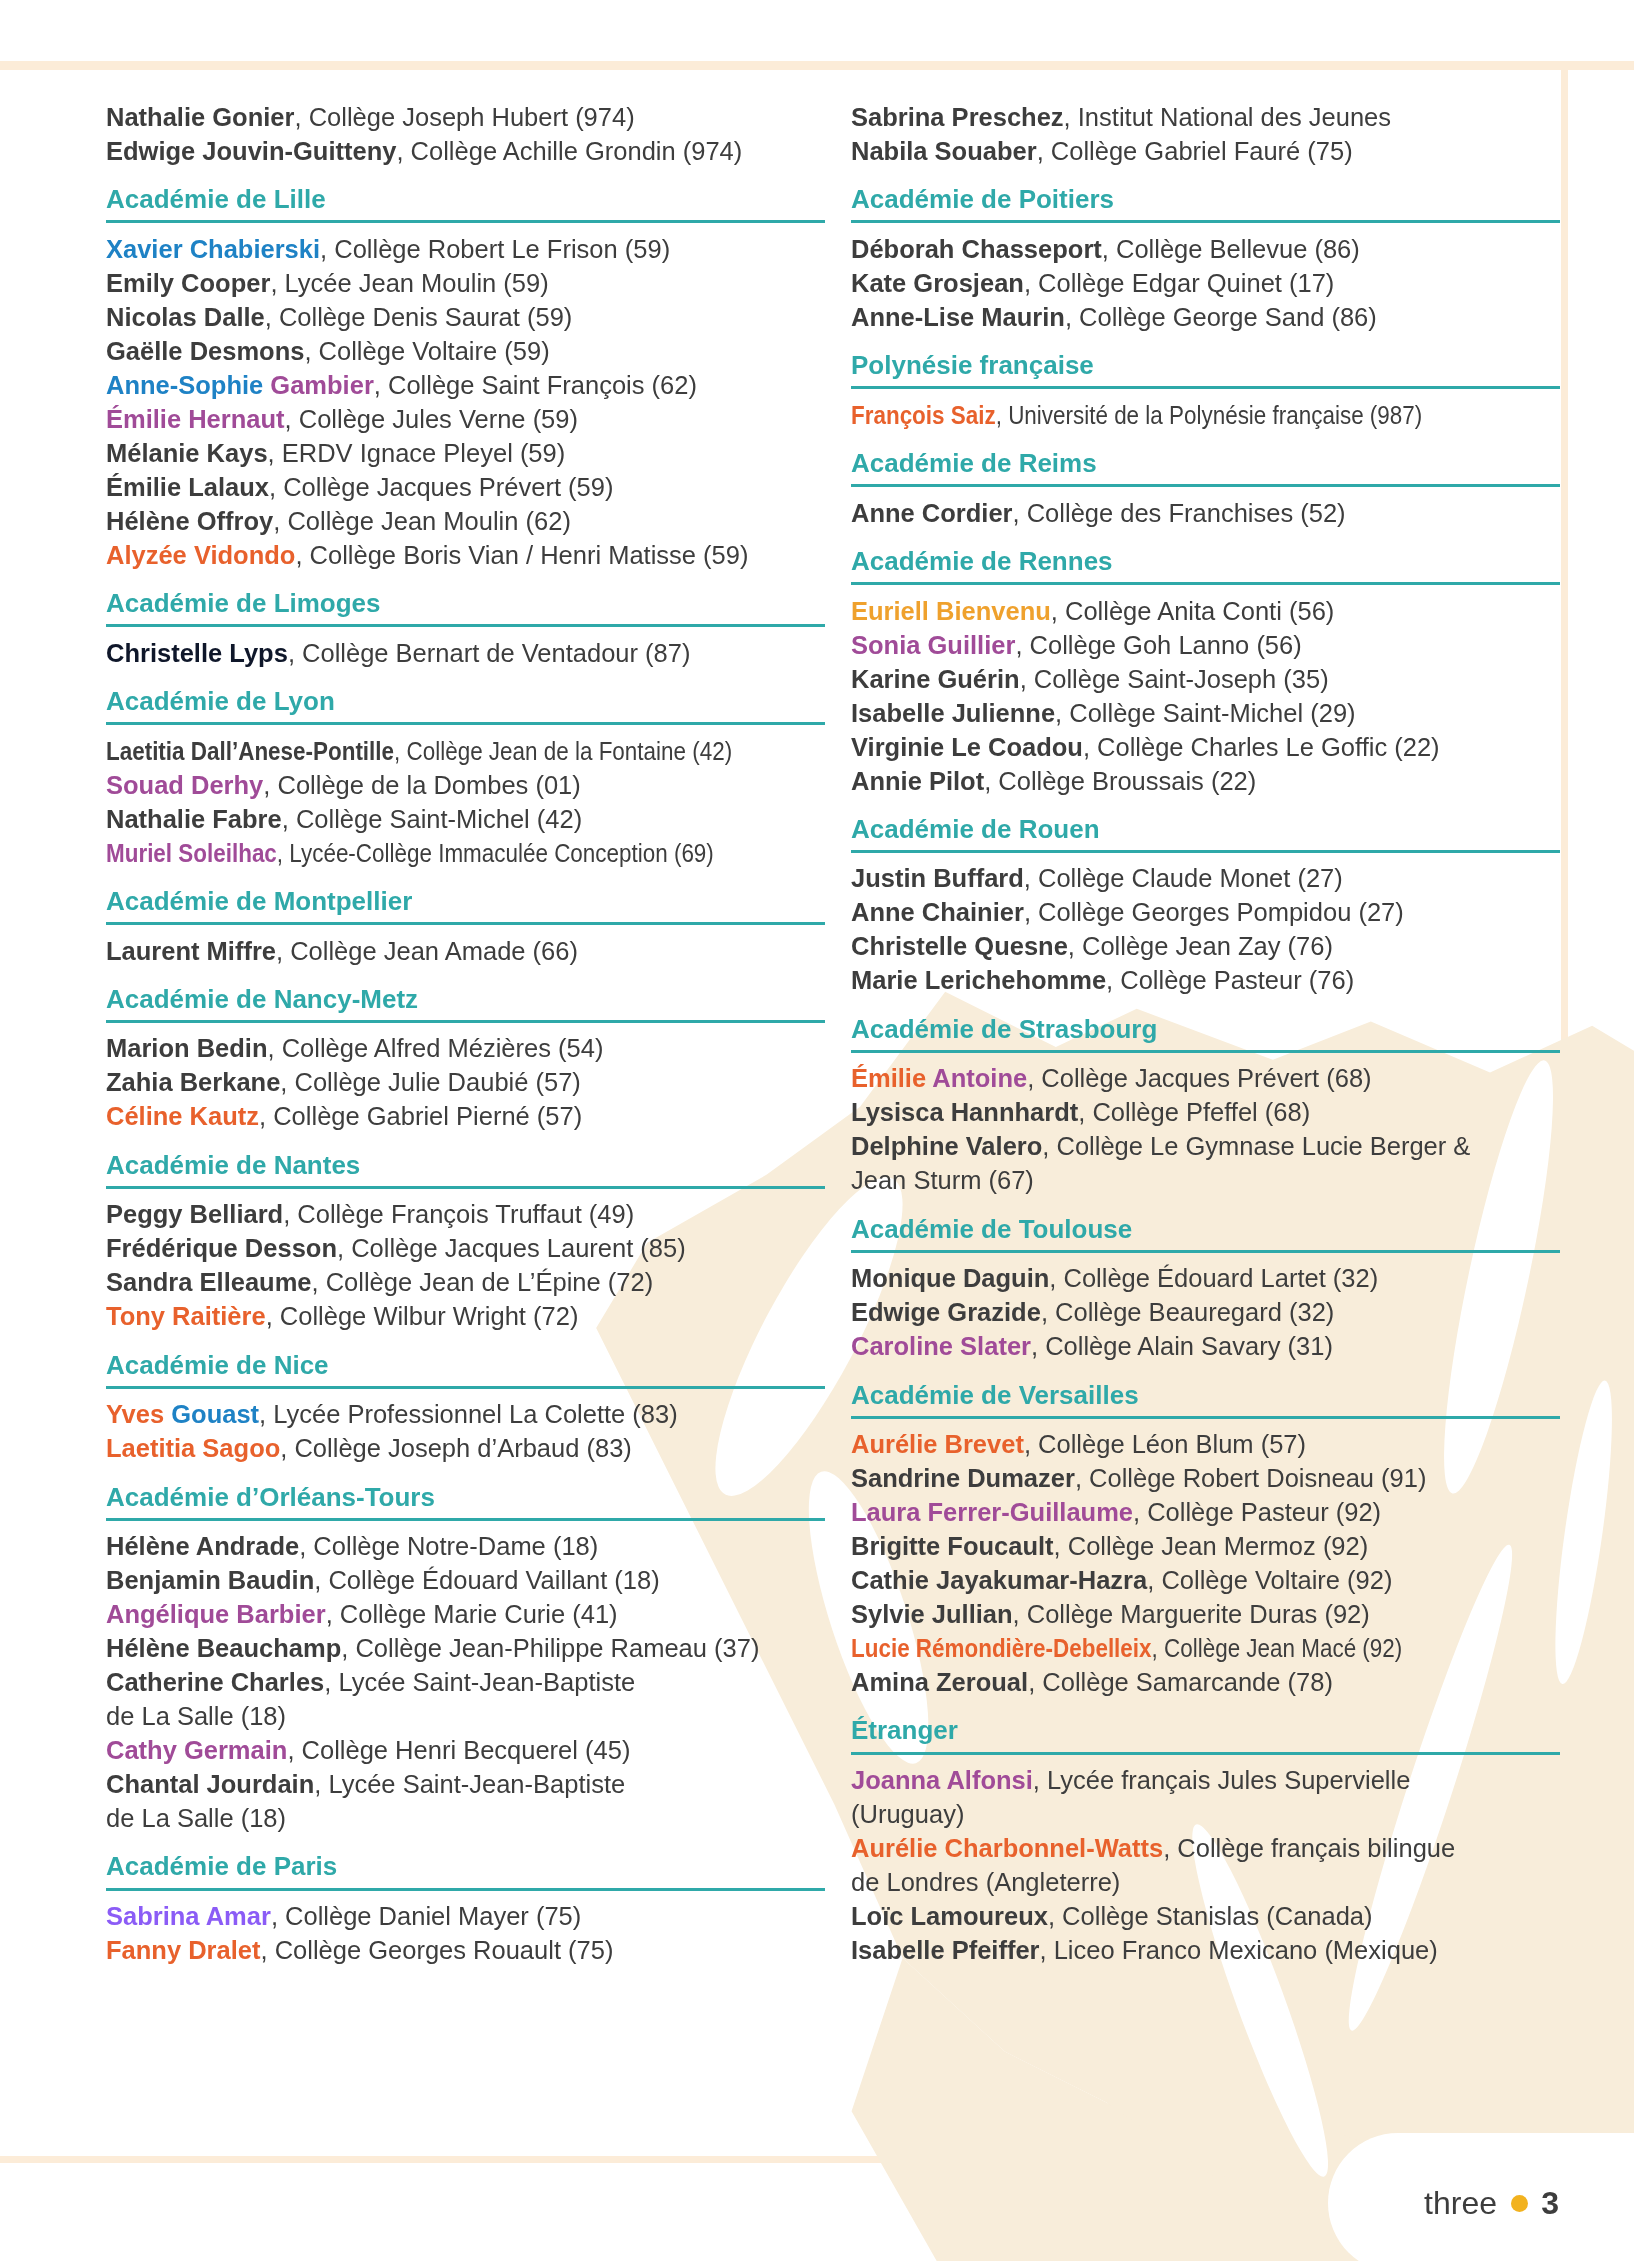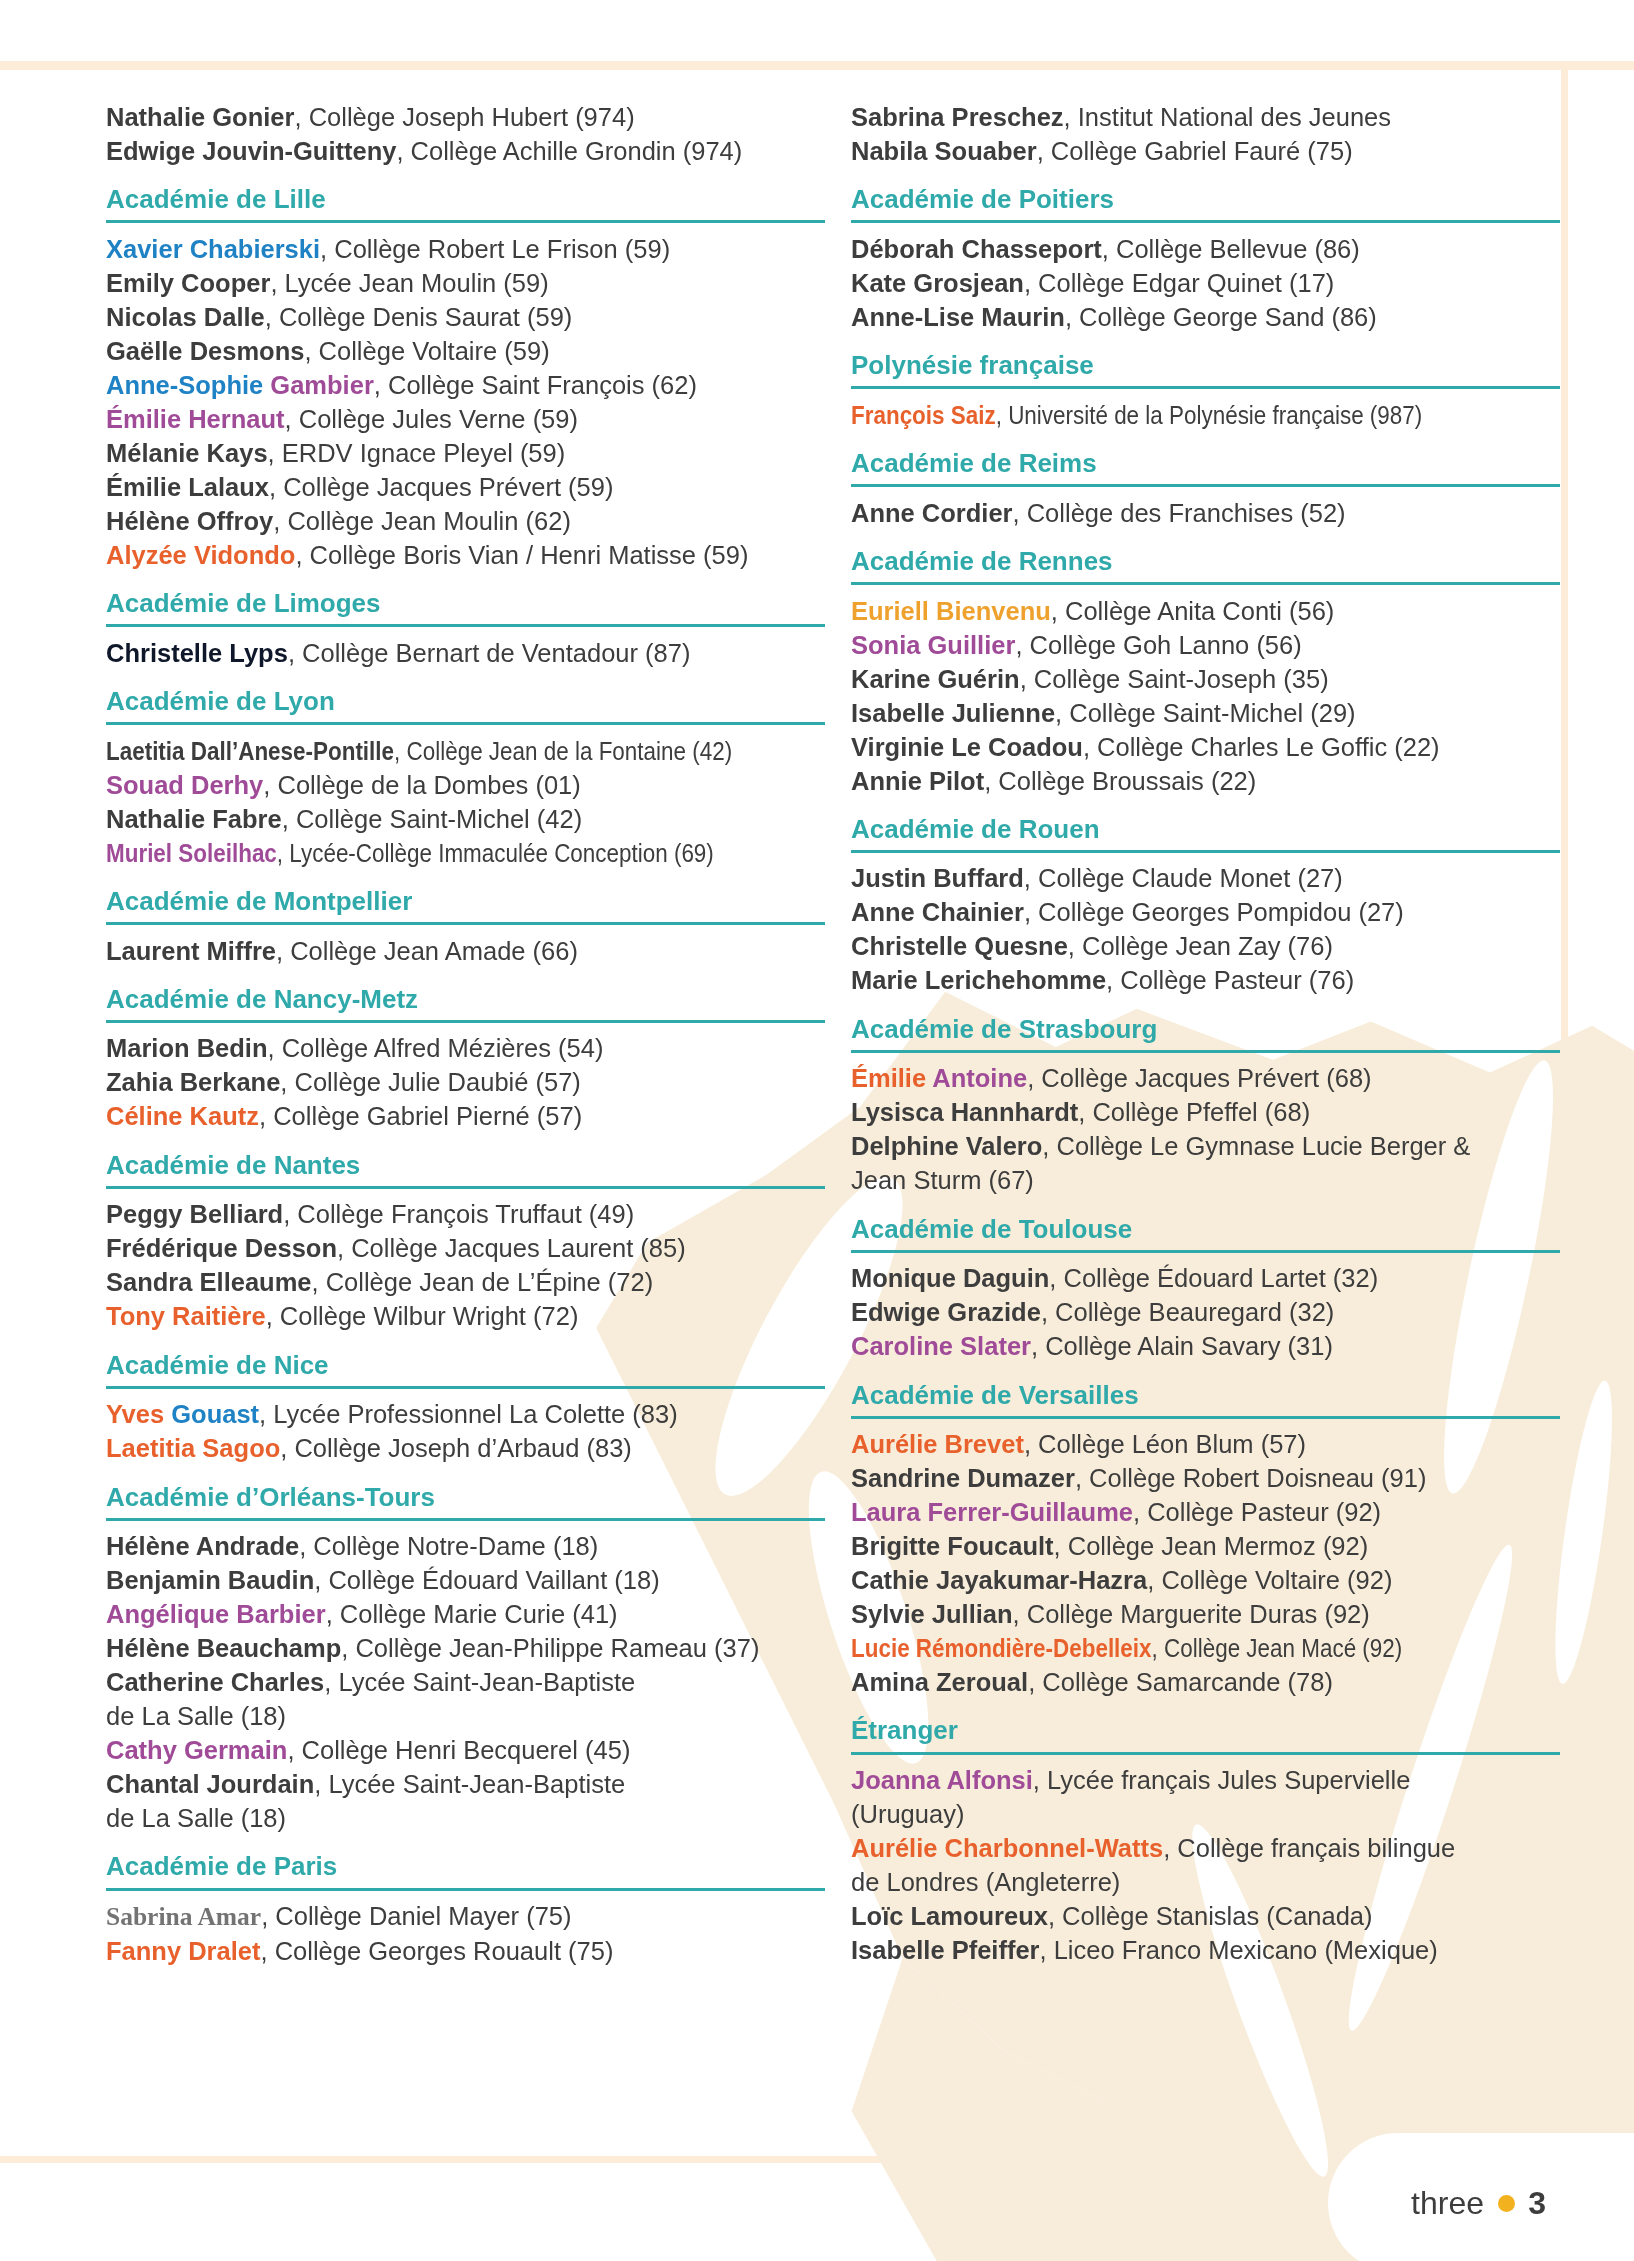--- a/index.html
+++ b/index.html
@@ -30,21 +30,21 @@
   }
   .entry .nm{font-weight:bold;}
   .entry .rest{font-weight:normal;color:var(--dark);}
   .line{display:inline-block;transform-origin:0 50%;}
   .condensed{transform:scaleX(0.88);}
   .footer-blob{
     position:absolute;left:1328px;top:2133px;width:400px;height:140px;
     background:#ffffff;border-radius:72px;z-index:2;
   }
   .footer{
-    position:absolute;top:2185px;right:89px;z-index:3;
+    position:absolute;top:2185px;right:76px;z-index:3;
     display:flex;align-items:center;gap:13.6px;
     font-size:32px;color:var(--dark);
   }
   .footer .num{font-weight:bold;}
   .footer .dot{width:17px;height:17px;border-radius:50%;background:var(--gold-dot);display:inline-block;}
 </style>
 </head>
 <body>
 
 <div class="band band-top"></div>
@@ -103,21 +103,21 @@
     <div class="entry"><span class="line"><span class="nm" style="color: rgb(61, 61, 61);">Hélène Andrade</span><span class="rest">, Collège Notre-Dame (18)</span></span></div>
     <div class="entry"><span class="line"><span class="nm" style="color: rgb(61, 61, 61);">Benjamin Baudin</span><span class="rest">, Collège Édouard Vaillant (18)</span></span></div>
     <div class="entry"><span class="line"><span class="nm" style="color: rgb(160, 75, 152);">Angélique Barbier</span><span class="rest">, Collège Marie Curie (41)</span></span></div>
     <div class="entry"><span class="line"><span class="nm" style="color: rgb(61, 61, 61);">Hélène Beauchamp</span><span class="rest">, Collège Jean-Philippe Rameau (37)</span></span></div>
     <div class="entry"><span class="line"><span class="nm" style="color: rgb(61, 61, 61);">Catherine Charles</span><span class="rest">, Lycée Saint-Jean-Baptiste</span></span></div>
     <div class="entry">de La Salle (18)</div>
     <div class="entry"><span class="line"><span class="nm" style="color: rgb(160, 75, 152);">Cathy Germain</span><span class="rest">, Collège Henri Becquerel (45)</span></span></div>
     <div class="entry"><span class="line"><span class="nm" style="color: rgb(61, 61, 61);">Chantal Jourdain</span><span class="rest">, Lycée Saint-Jean-Baptiste</span></span></div>
     <div class="entry">de La Salle (18)</div>
     <h3 class="section-heading">Académie de Paris</h3>
-    <div class="entry"><span class="line"><span class="nm" style="color: #737373; font-family: Liberation Serif, serif;">Sabrina Amar</span><span class="rest">, Collège Daniel Mayer (75)</span></span></div>
+    <div class="entry"><span class="line"><span class="nm" style="color: #8b5cf6;">Sabrina Amar</span><span class="rest">, Collège Daniel Mayer (75)</span></span></div>
     <div class="entry"><span class="line"><span class="nm" style="color: rgb(232, 97, 44);">Fanny Dralet</span><span class="rest">, Collège Georges Rouault (75)</span></span></div>
   </div>
 <div class="col col-right">
     <div class="entry"><span class="line"><span class="nm" style="color: rgb(61, 61, 61);">Sabrina Preschez</span><span class="rest">, Institut National des Jeunes</span></span></div>
     <div class="entry"><span class="line"><span class="nm" style="color: rgb(61, 61, 61);">Nabila Souaber</span><span class="rest">, Collège Gabriel Fauré (75)</span></span></div>
     <h3 class="section-heading">Académie de Poitiers</h3>
     <div class="entry"><span class="line"><span class="nm" style="color: rgb(61, 61, 61);">Déborah Chasseport</span><span class="rest">, Collège Bellevue (86)</span></span></div>
     <div class="entry"><span class="line"><span class="nm" style="color: rgb(61, 61, 61);">Kate Grosjean</span><span class="rest">, Collège Edgar Quinet (17)</span></span></div>
     <div class="entry"><span class="line"><span class="nm" style="color: rgb(61, 61, 61);">Anne-Lise Maurin</span><span class="rest">, Collège George Sand (86)</span></span></div>
     <h3 class="section-heading">Polynésie française</h3>

